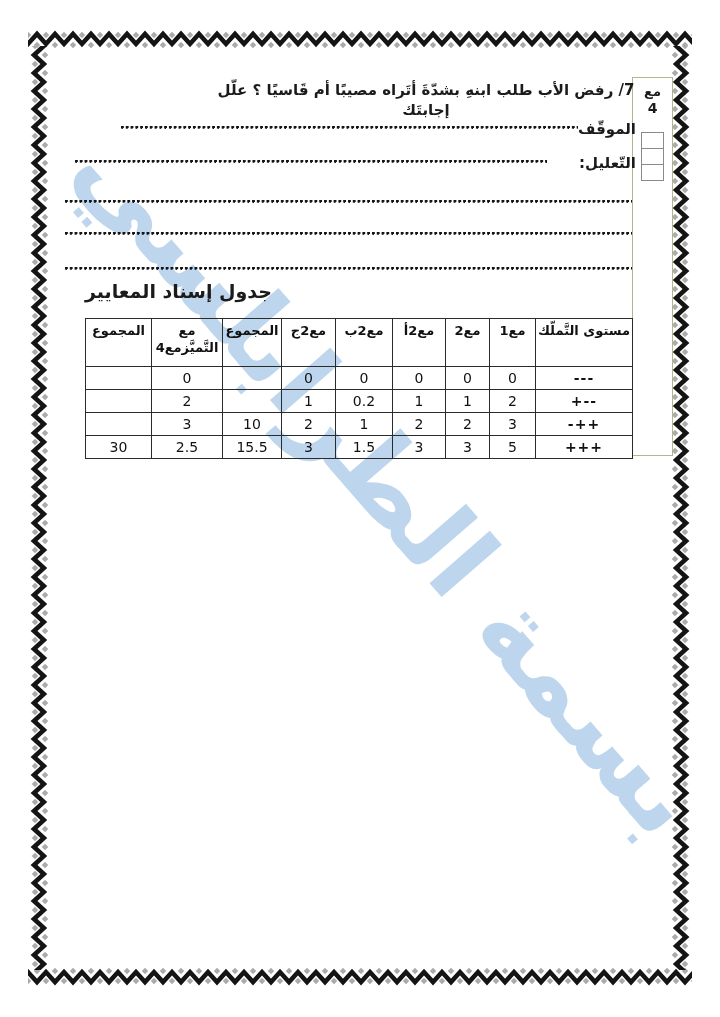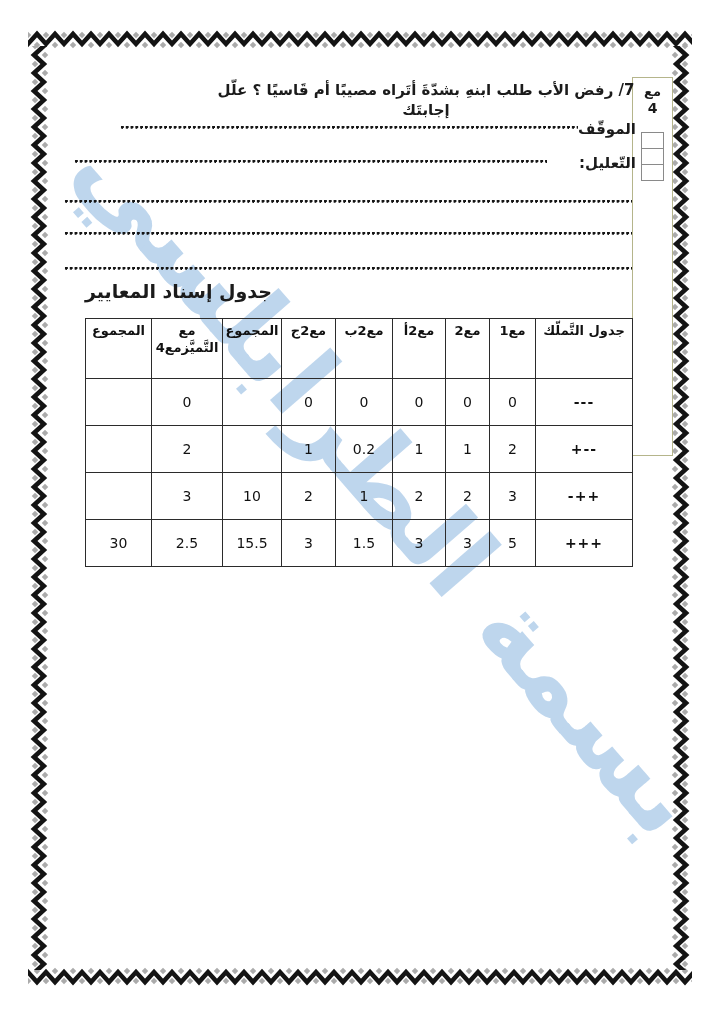--- a/index.html
+++ b/index.html
@@ -55,21 +55,21 @@
   .tbl-title {
     position:absolute; left:85px; top:280px; width:547px; z-index:2;
     direction:rtl; text-align:left; font-weight:bold; font-size:19px;
   }
   .score-table {
     position:absolute; left:85px; top:318px; width:547px; z-index:2;
     direction:rtl; border-collapse:collapse; table-layout:fixed;
     font-size:14px; color:#111;
   }
   .score-table th, .score-table td {
-    border:1.2px solid #2b2b2b; text-align:center; padding:12px 2px; background:transparent;
+    border:1.2px solid #2b2b2b; text-align:center; padding:0 2px; background:transparent;
   }
   .score-table th { font-size:13px; font-weight:bold; vertical-align:top; padding-top:3px; line-height:17px; height:44px; }
   .score-table td { height:22px; }
   .score-table td.lvl { direction:ltr; font-weight:bold; letter-spacing:1px; }
 </style>
 </head>
 <body>
 
 <div class="page">
 
@@ -136,21 +136,21 @@
         <col style="width:44px">
       <col style="width:53px">
         <col style="width:57px">
         <col style="width:54px">
       <col style="width:59px">
         <col style="width:71px">
         <col style="width:66px">
     </colgroup>
     <thead>
       <tr>
-        <th>جدول التَّملّك</th>
+        <th>مستوى التَّملّك</th>
         <th>مع1</th>
         <th>مع2</th>
         <th>مع2أ</th>
         <th>مع2ب</th>
         <th>مع2ج</th>
         <th>المجموع</th>
         <th>مع التَّميَّزمع4</th>
         <th>المجموع</th>
       </tr>
     </thead>

